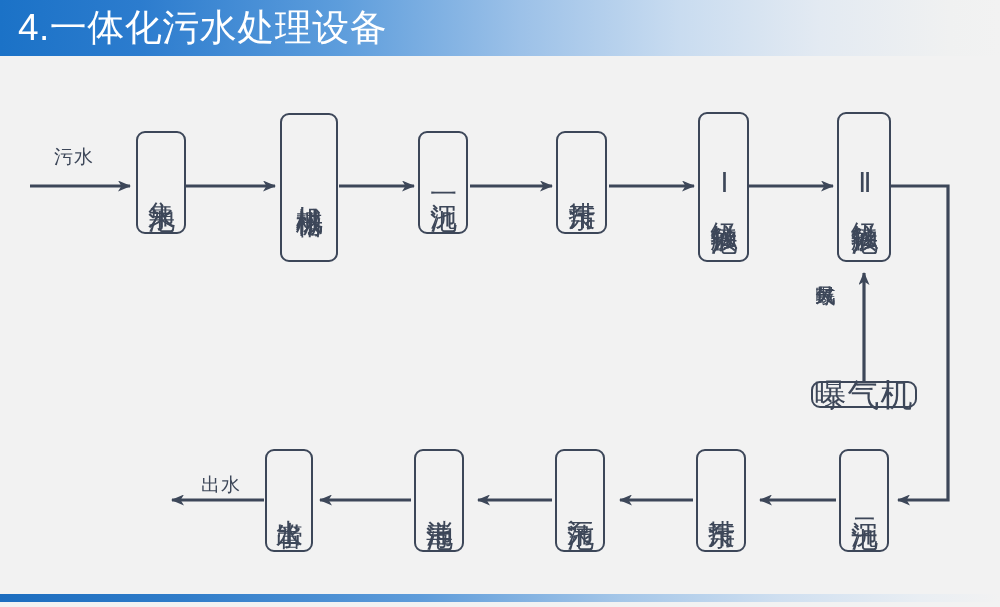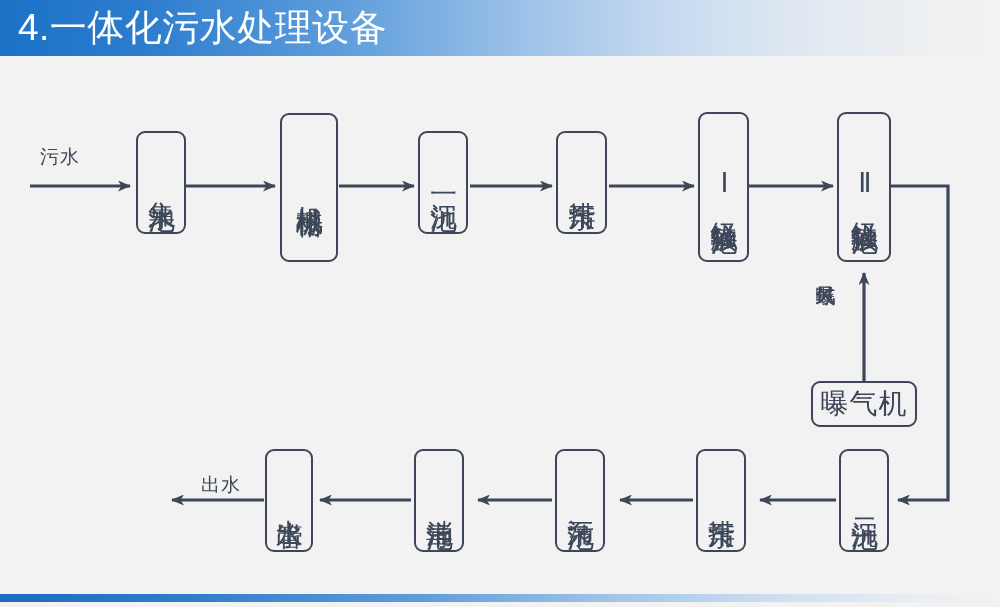--- a/index.html
+++ b/index.html
@@ -178,39 +178,39 @@
         <line x1="693" y1="444" x2="620" y2="444" marker-end="url(#arrowL)"></line>
 
         <line x1="552" y1="444" x2="478" y2="444" marker-end="url(#arrowL)"></line>
 
         <line x1="411" y1="444" x2="320" y2="444" marker-end="url(#arrowL)"></line>
 
         <line x1="264" y1="444" x2="172" y2="444" marker-end="url(#arrowL)"></line>
       </g>
     </svg>
 
-    <div class="flow-label" style="left:40px; top:88px;">污水</div>
+    <div class="flow-label" style="left:54px; top:88px;">污水</div>
 
     <div class="flow-label" style="left:201px; top:416px;">出水</div>
 
     <div class="flow-label vert" style="left:816px; top:214px;">鼓风曝气</div>
 
     <div class="node vert" style="left:136px; top:75px; width:50px; height:103px;">集水池</div>
 
     <div class="node vert" style="left:280px; top:57px; width:58px; height:149px;">机械栅格</div>
 
     <div class="node vert" style="left:418px; top:75px; width:50px; height:103px;">一沉池</div>
 
     <div class="node vert" style="left:556px; top:75px; width:51px; height:103px;">排污泵</div>
 
     <div class="node vert" style="left:698px; top:56px; width:51px; height:150px;">Ⅰ级接触池</div>
 
     <div class="node vert" style="left:837px; top:56px; width:54px; height:150px;">Ⅱ级接触池</div>
 
-    <div class="node horiz" style="left:811px; top:325px; width:106px; height:46px; font-size:28px;">曝气机</div>
+    <div class="node horiz" style="left:811px; top:325px; width:106px; height:27px; font-size:32px;">曝气机</div>
 
     <div class="node vert" style="left:839px; top:393px; width:50px; height:103px;">二沉池</div>
 
     <div class="node vert" style="left:696px; top:393px; width:50px; height:103px;">排污泵</div>
 
     <div class="node vert" style="left:555px; top:393px; width:50px; height:103px;">污泵池</div>
 
     <div class="node vert" style="left:414px; top:393px; width:50px; height:103px;">消毒池</div>
 
     <div class="node vert" style="left:265px; top:393px; width:48px; height:103px;">出水管</div>

